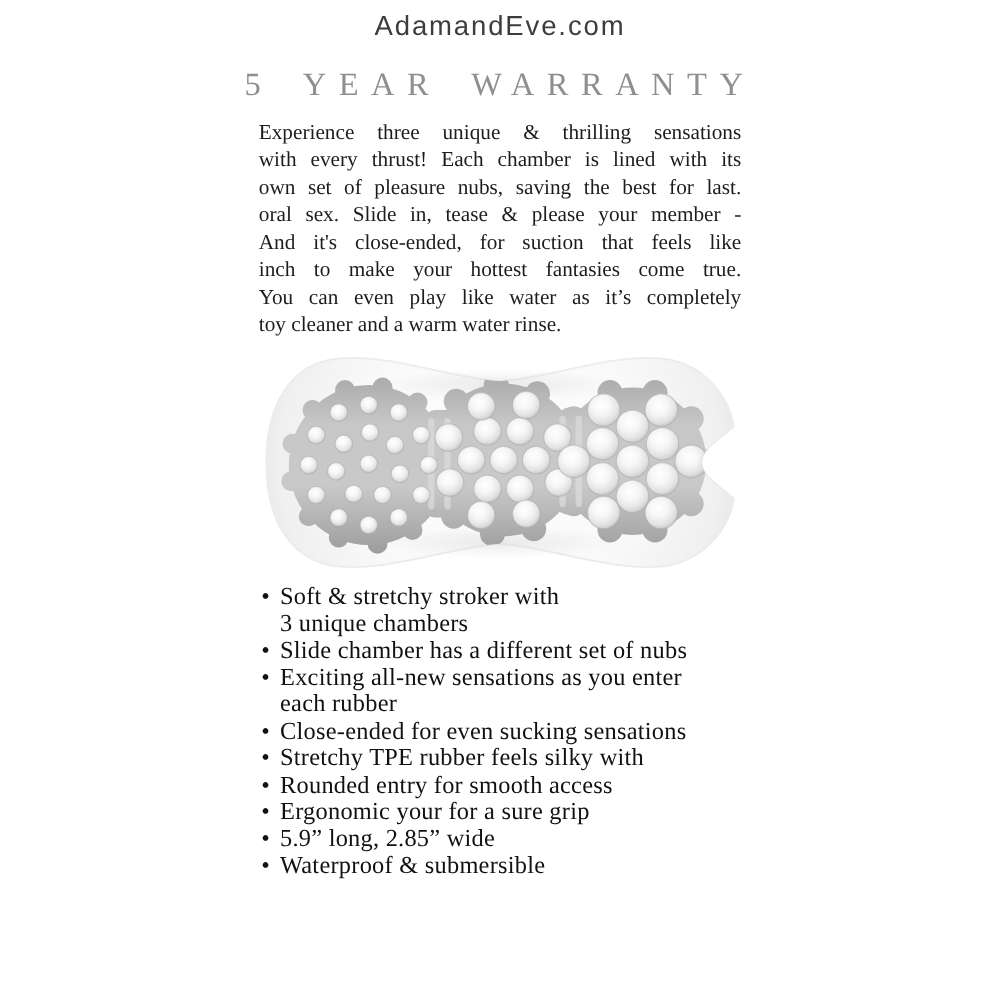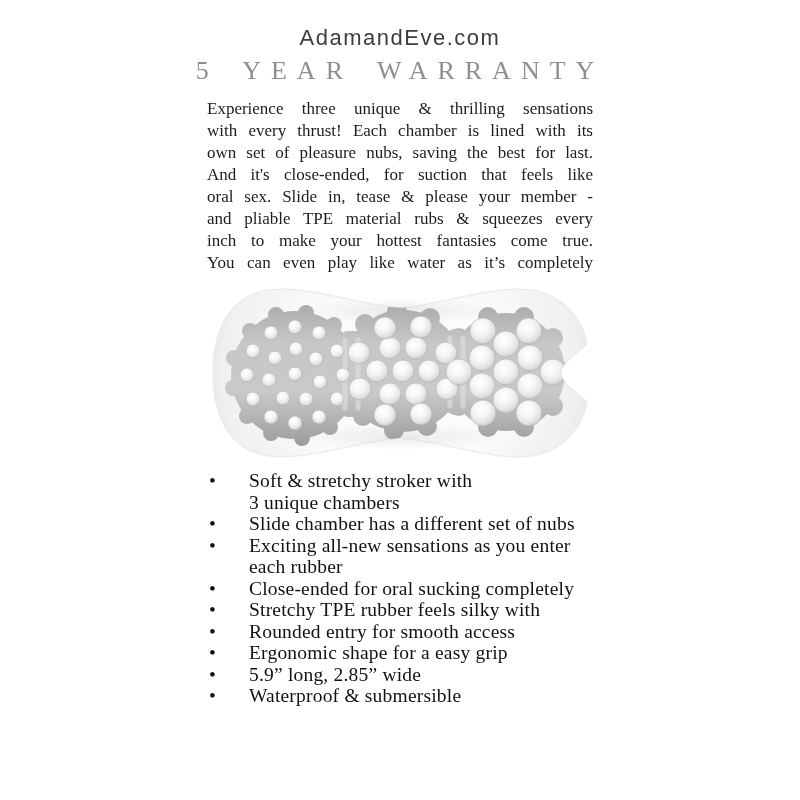--- a/index.html
+++ b/index.html
@@ -4,29 +4,29 @@
 <style>
   html,body { margin:0; padding:0; background:#ffffff; }
   .page {
     position:relative;
     width:800px; height:800px;
     background:#ffffff;
     overflow:hidden;
     font-family:"Liberation Serif", serif;
   }
   .site {
-    padding-top:25px;
+    padding-top:8px;
     text-align:center;
     font-family:"Liberation Sans", sans-serif;
     font-size:22px;
     letter-spacing:1.5px;
     color:#3d3d3d;
   }
   .warranty {
-    margin-top:5px;
+    margin-top:19px;
     text-align:center;
     font-family:"Liberation Serif", serif;
     font-size:26px;
     font-weight:400;
     letter-spacing:10px;
     word-spacing:8px;
     color:#8f8f8f;
     white-space:nowrap;
   }
   .desc {
@@ -53,39 +53,39 @@
     margin:2px auto 0;
     padding:0;
     list-style:none;
     font-size:19.5px;
     line-height:21.5px;
     letter-spacing:0.2px;
     color:#111111;
   }
   .features li { position:relative; padding-left:17px; margin:0; }
   .dot { position:absolute; left:2px; top:0; }
-  .fl { white-space:nowrap;margin-left:25px; }
+  .fl { white-space:nowrap; }
 </style>
 </head>
 <body>
 
 <div class="page">
 
   <div class="site">AdamandEve.com</div>
   <div class="warranty">5 YEAR WARRANTY</div>
 
   <div class="desc">
     <div class="pline">Experience three unique &amp; thrilling sensations</div>
     <div class="pline">with every thrust! Each chamber is lined with its</div>
     <div class="pline">own set of pleasure nubs, saving the best for last.</div>
+    <div class="pline">oral sex. Slide in, tease &amp; please your member -</div>
     <div class="pline">And it's close-ended, for suction that feels like</div>
-    <div class="pline">oral sex. Slide in, tease &amp; please your member -</div>
-    <div class="pline">and pliable TPE material rubs &amp; squeezes every</div>
     <div class="pline">inch to make your hottest fantasies come true.</div>
     <div class="pline">You can even play like water as it’s completely</div>
+    <div class="pline last">toy cleaner and a warm water rinse.</div>
   </div>
 
   <figure class="figure" style="margin-top:4px;" aria-label="Cross-section of white stroker sleeve showing three chambers lined with pleasure nubs and a close-ended notch opening">
     <svg width="386" height="190" viewBox="0 0 386 190" xmlns="http://www.w3.org/2000/svg">
       <defs>
         <radialGradient id="bodyGrad" gradientUnits="userSpaceOnUse" cx="193" cy="92" r="215">
           <stop offset="0%" stop-color="#fdfdfd"></stop>
           <stop offset="55%" stop-color="#f9f9f9"></stop>
           <stop offset="82%" stop-color="#f0f0f0"></stop>
           <stop offset="100%" stop-color="#dedede"></stop>
@@ -241,33 +241,33 @@
       <span class="dot">•</span>
       <span class="fl" style="display:block">Slide chamber has a different set of nubs</span>
     </li>
     <li>
       <span class="dot">•</span>
       <span class="fl" style="display:block">Exciting all-new sensations as you enter</span>
       <span class="fl" style="display:block">each rubber</span>
     </li>
     <li>
       <span class="dot">•</span>
-      <span class="fl" style="display:block">Close-ended for oral sucking completely</span>
+      <span class="fl" style="display:block">Close-ended for even sucking sensations</span>
     </li>
     <li>
       <span class="dot">•</span>
       <span class="fl" style="display:block">Stretchy TPE rubber feels silky with</span>
     </li>
     <li>
       <span class="dot">•</span>
       <span class="fl" style="display:block">Rounded entry for smooth access</span>
     </li>
     <li>
       <span class="dot">•</span>
-      <span class="fl" style="display:block">Ergonomic shape for a easy grip</span>
+      <span class="fl" style="display:block">Ergonomic your for a sure grip</span>
     </li>
     <li>
       <span class="dot">•</span>
       <span class="fl" style="display:block">5.9” long, 2.85” wide</span>
     </li>
     <li>
       <span class="dot">•</span>
       <span class="fl" style="display:block">Waterproof &amp; submersible</span>
     </li>
   </ul>

